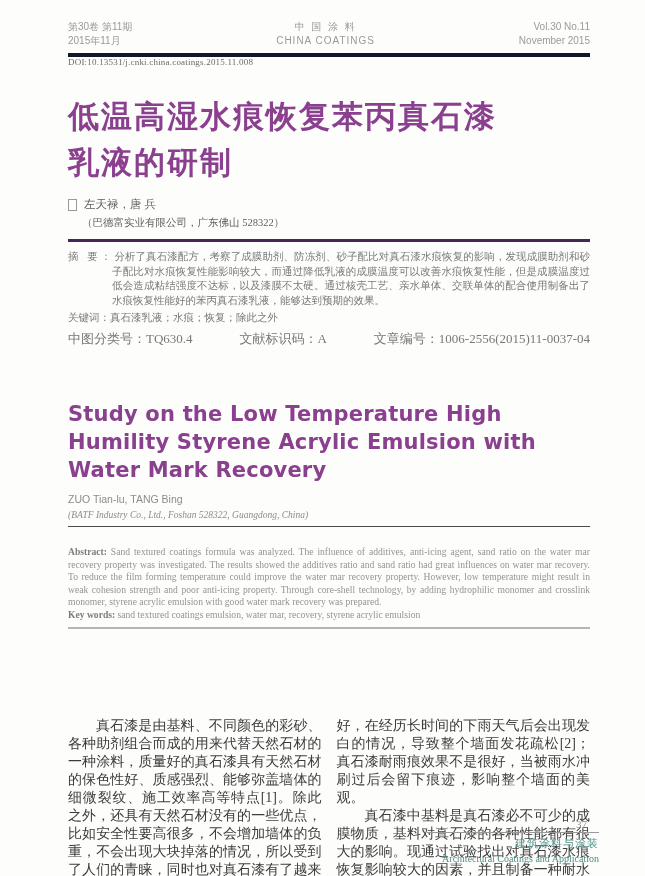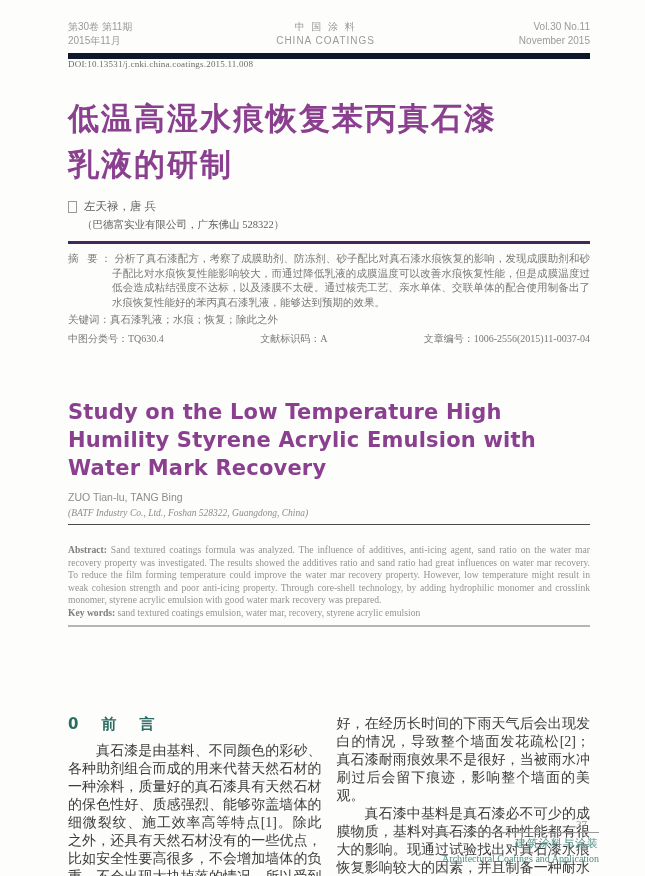--- a/index.html
+++ b/index.html
@@ -7,21 +7,21 @@
     position:relative; width:645px; height:876px; margin:0 auto;
     background:#fdfdfc; overflow:hidden;
     font-family:"Liberation Serif", serif;
   }
   .content { position:absolute; left:68px; top:0; width:522px; }
 
   
   .jheader {
     display:flex; justify-content:space-between; align-items:flex-start;
     padding-top:20px; padding-bottom:5px;
-    border-bottom:6px solid #0f172a;
+    border-bottom:4px solid #0f172a;
     color:#9a9a9a; font-size:10px; line-height:14px;
     font-family:"Liberation Sans", sans-serif;
   }
   .jheader .col { white-space:nowrap; }
   .jheader .col.center { text-align:center; letter-spacing:2px; }
   .jheader .col.center .en { letter-spacing:1px; }
   .jheader .col.right { text-align:right; }
   .doi-line { font-size:9px; color:#6b6b6b; letter-spacing:0.2px;
     font-family:"Liberation Serif", serif; }
 
@@ -40,21 +40,21 @@
 
   
   .abstract-cn {
     margin-top:8px; font-size:10.5px; line-height:14.6px; color:#787878;
     text-align:justify; padding-left:44px; text-indent:-44px;
   }
   .abstract-cn .lbl { letter-spacing:3px; }
   .keywords-cn { margin-top:3px; font-size:10.5px; color:#787878; }
   .class-row {
     margin-top:5px; display:flex; justify-content:space-between;
-    font-size:10px; color:#787878;
+    font-size:13px; color:#787878;
   }
 
   
   .title-en {
     margin-top:52px; color:var(--title_purple);
     font-family:"DejaVu Sans", sans-serif; font-weight:bold;
     font-size:21px; line-height:28px; letter-spacing:0.2px;
   }
   .authors-en { margin-top:9px; font-size:10.5px; color:#8c8c8c;
     font-family:"Liberation Sans", sans-serif; }
@@ -146,21 +146,20 @@
     <div class="rule-dark"></div>
 
     <div class="abstract-en"><b>Abstract:</b>&nbsp;<span>Sand textured coatings formula was analyzed. The influence of additives, anti-icing agent, sand ratio on the water mar recovery property was investigated. The results showed the additives ratio and sand ratio had great influences on water mar recovery. To reduce the film forming temperature could improve the water mar recovery property. However, low temperature might result in weak cohesion strength and poor anti-icing property. Through core-shell technology, by adding hydrophilic monomer and crosslink monomer, styrene acrylic emulsion with good water mark recovery was prepared.</span></div>
 
     <div class="keywords-en"><b>Key words:</b>&nbsp;<span>sand textured coatings emulsion, water mar, recovery, styrene acrylic emulsion</span></div>
 
     <div class="rule-gray"></div>
 
     <div class="body-cols">
       <div class="bcol">
-        <div class="sec-heading">0　前　言</div>
         <p class="bpara indent">真石漆是由基料、不同颜色的彩砂、各种助剂组合而成的用来代替天然石材的一种涂料，质量好的真石漆具有天然石材的保色性好、质感强烈、能够弥盖墙体的细微裂纹、施工效率高等特点[1]。除此之外，还具有天然石材没有的一些优点，比如安全性要高很多，不会增加墙体的负重，不会出现大块掉落的情况，所以受到了人们的青睐，同时也对真石漆有了越来越高的要求。但是现在真石漆普遍存在耐水性不</p>
       </div>
       <div class="bcol">
         <p class="bpara">好，在经历长时间的下雨天气后会出现发白的情况，导致整个墙面发花疏松[2]；真石漆耐雨痕效果不是很好，当被雨水冲刷过后会留下痕迹，影响整个墙面的美观。</p>
         <p class="bpara indent">真石漆中基料是真石漆必不可少的成膜物质，基料对真石漆的各种性能都有很大的影响。现通过试验找出对真石漆水痕恢复影响较大的因素，并且制备一种耐水性好，冲水后在低温高湿环境中水痕恢复效果优异的真石漆乳液。</p>
       </div>
     </div>
   </div>
 
   <div class="pfooter">

